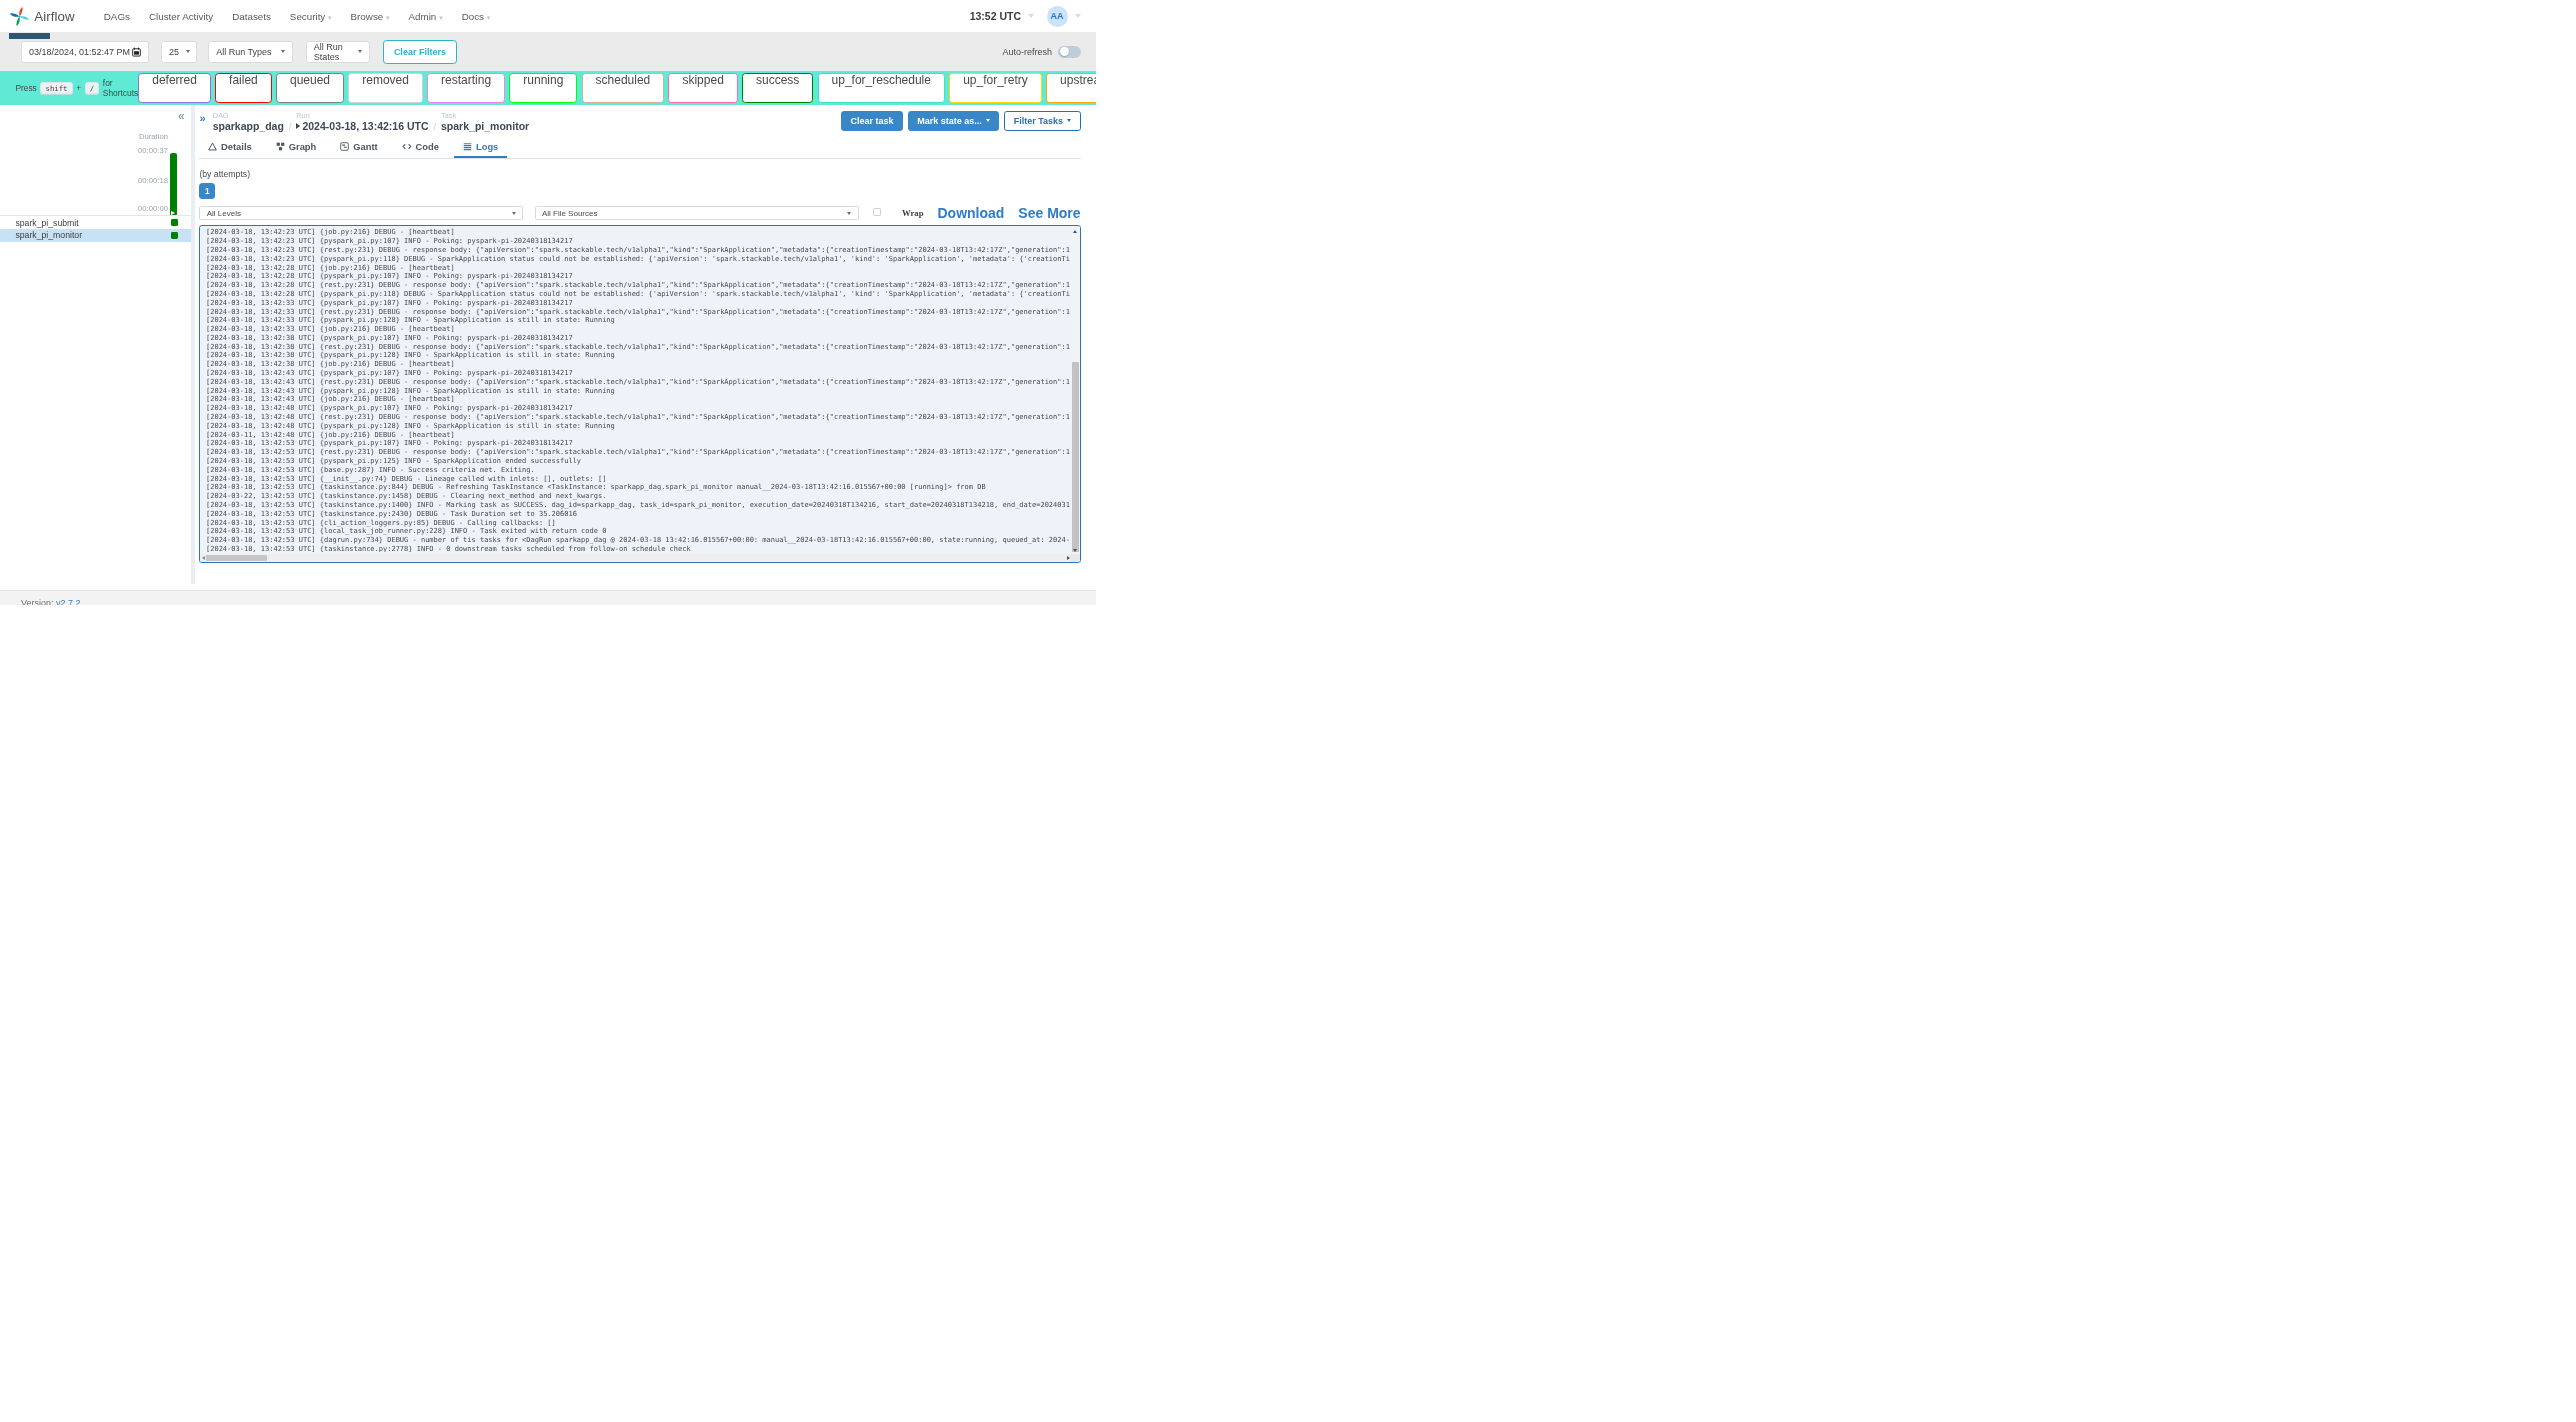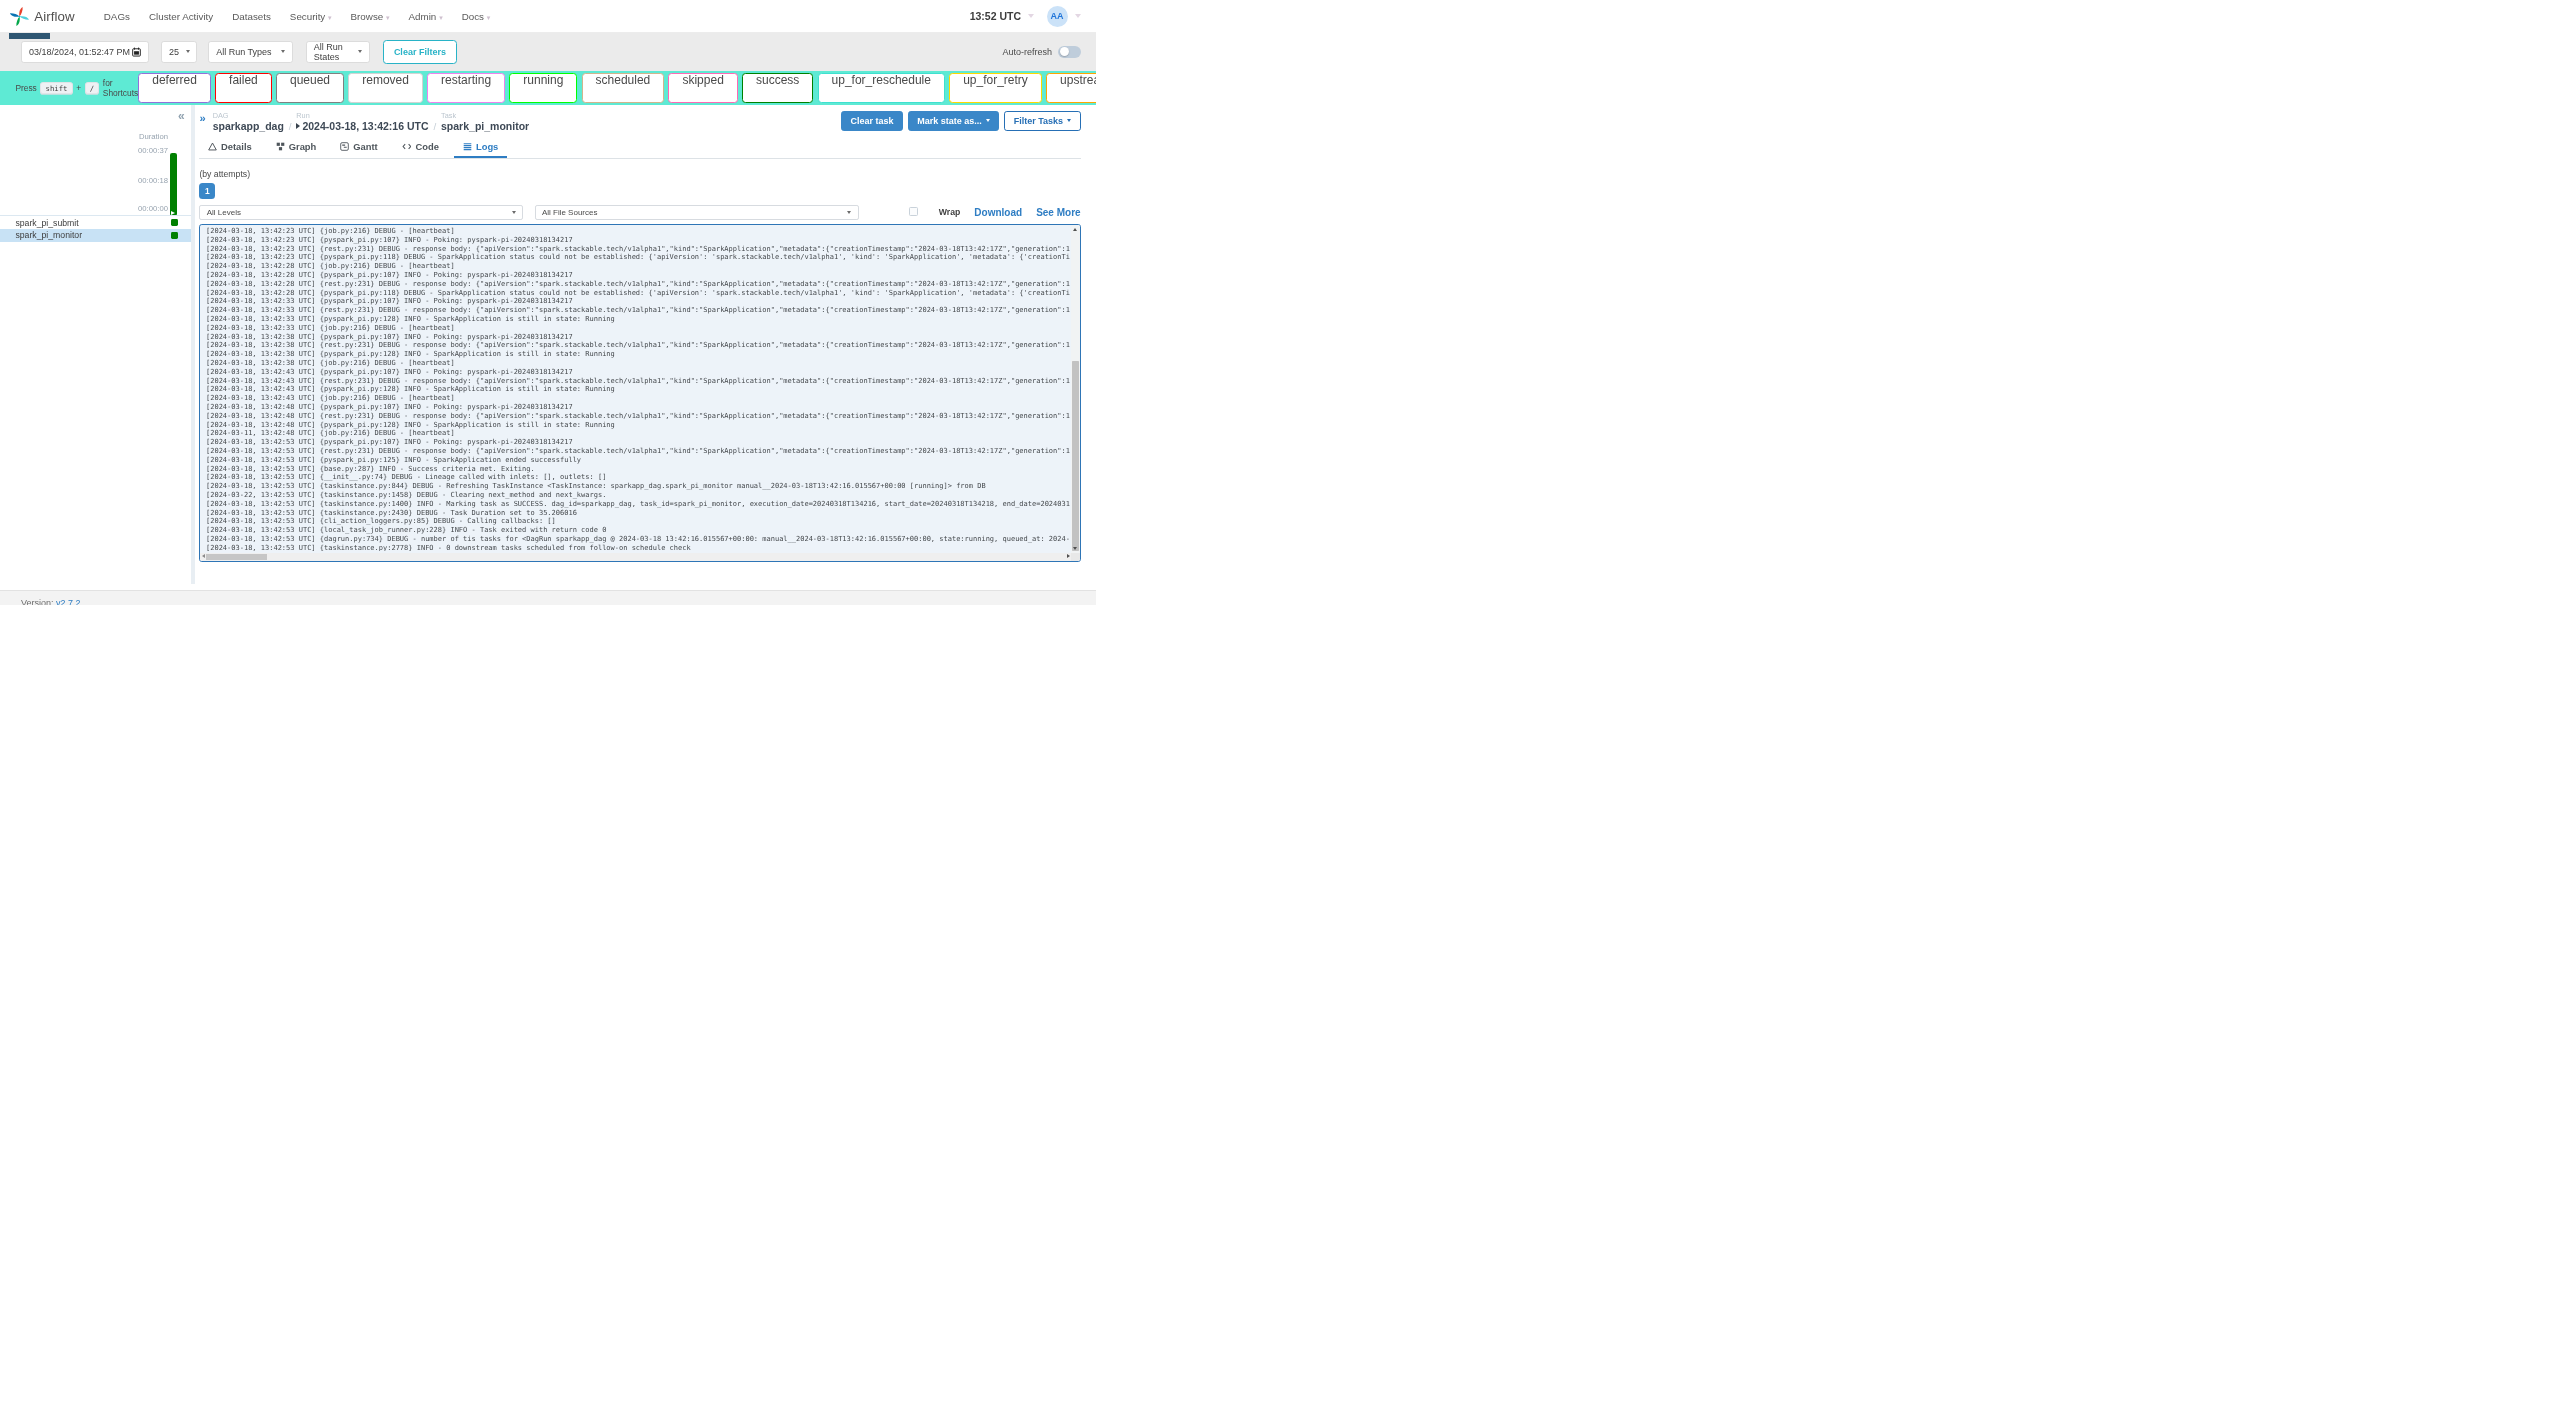--- a/index.html
+++ b/index.html
@@ -100,24 +100,24 @@
   .attempts-label { margin-top:9.8px; font-size:8.7px; color:#4a4a4a; }
   .attempt-btn { margin-top:4.2px; width:16px; height:16px; background:#3a87c8; color:#fff; border:none;
     border-radius:3.5px; font-size:8.4px; font-weight:bold; cursor:pointer; display:block;
     font-family:"Liberation Sans",sans-serif; }
 
   .log-controls { margin-top:5.6px; display:flex; align-items:center; }
   .log-select { width:324px; height:14.7px; border:0.7px solid #d7dbe0; border-radius:2.1px; background:#fff;
     font-size:8px; color:#4a4a4a; display:flex; align-items:center; justify-content:space-between;
     padding:0 6.3px; cursor:pointer; }
   .log-select + .log-select { margin-left:11.2px; }
-  .wrap-group { margin-left:auto; display:flex; align-items:flex-start; gap:21px; }
+  .wrap-group { margin-left:auto; display:flex; align-items:flex-start; gap:21px;font-family:Liberation Serif, serif; }
   .checkbox { width:8.4px; height:8.4px; border:0.7px solid #c9d2da; border-radius:1.4px; background:#fbfcfd; cursor:pointer; }
   .wrap-label { font-size:8.7px; font-weight:bold; color:#3f3f3f; }
-  .log-link { font-size:10px; font-weight:bold; color:#2e7dc3; text-decoration:none; margin-left:14px; cursor:pointer; }
+  .log-link { font-size:14px; font-weight:bold; color:#2e7dc3; text-decoration:none; margin-left:14px; cursor:pointer; }
 
   .log-box { margin-top:4.2px; height:338px; border:1.4px solid #2e75b6; border-radius:2.8px; background:#edf3f9;
     position:relative; overflow:hidden; }
   .log-lines { position:absolute; inset:2.1px 9.8px 9.8px 5.6px; overflow:hidden; }
   .log-line { font-family:"DejaVu Sans Mono",monospace; font-size:7px; line-height:8.8px;
     color:#44484c; white-space:pre; }
   .vscroll { position:absolute; top:0; right:0; bottom:8.4px; width:8.4px; background:#f1f3f4; }
   .vthumb { position:absolute; left:1px; width:6.3px; top:136px; height:190px; background:#c2c2c2; border-radius:0.7px; }
   .arr { position:absolute; width:0; height:0; }
   .arr-up { top:3.5px; left:1.7px; border-left:2.4px solid transparent; border-right:2.4px solid transparent;

